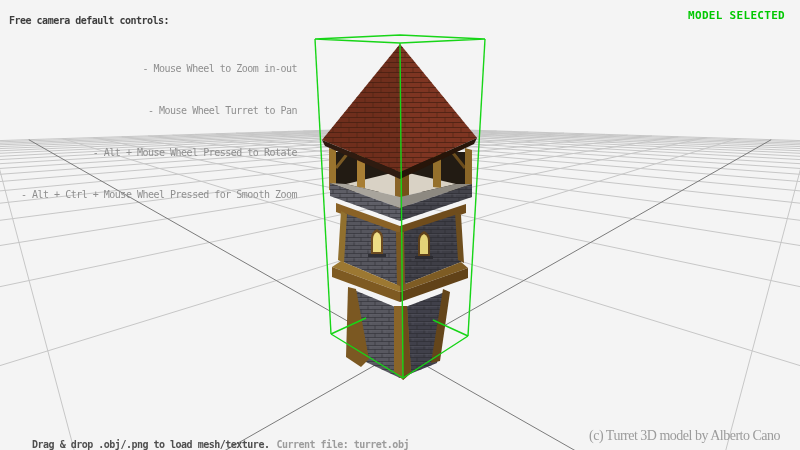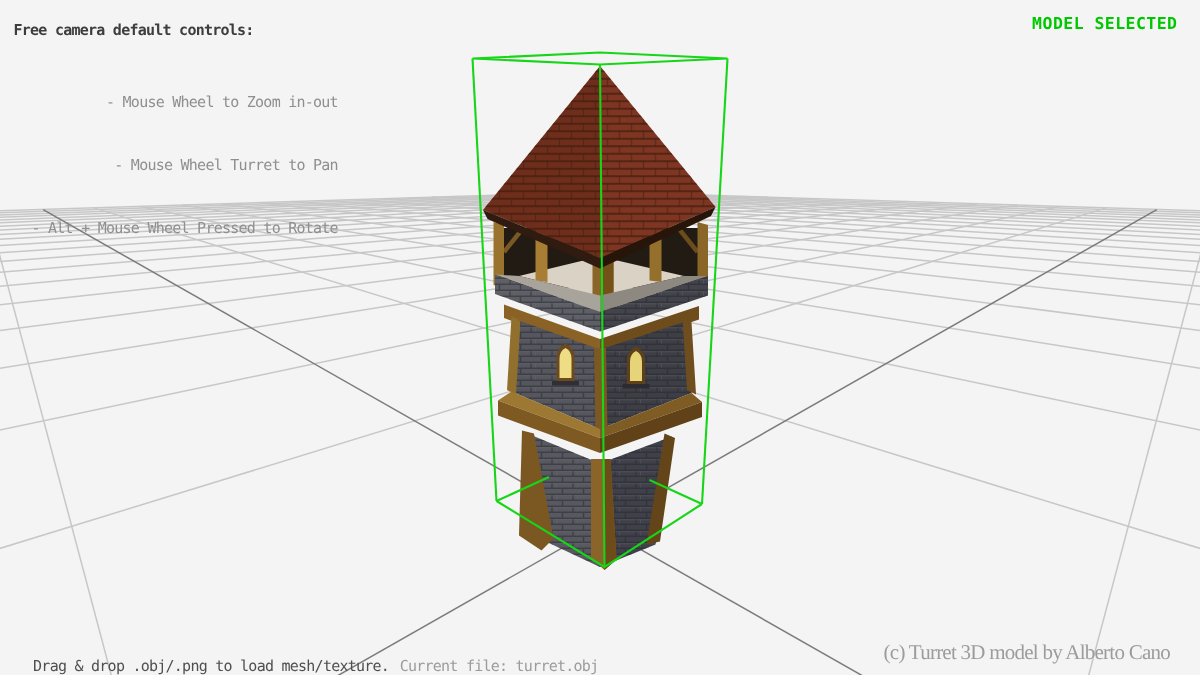--- a/index.html
+++ b/index.html
@@ -7,21 +7,21 @@
     width:800px;height:450px;overflow:hidden;position:relative;
     background:#f4f4f4;
     font-family:"DejaVu Sans Mono","Liberation Mono",monospace;
   }
   #viewport{position:absolute;top:0;left:0;display:block;}
   .hud{position:absolute;white-space:pre;}
   .help-title{left:9px;top:15px;font-size:10px;letter-spacing:-0.5px;color:#3d3d3d;font-weight:bold;}
   .help-items{left:21px;top:37px;font-size:10px;letter-spacing:-0.5px;color:#8f8f8f;text-align:right;}
   .help-items .help-item{line-height:20px;}
   .status{right:15px;top:9px;font-size:11px;letter-spacing:0.3px;font-weight:bold;}
-  .footer{left:11px;top:428px;font-size:10px;letter-spacing:-0.5px;color:#4f4f4f;}
+  .footer{left:21px;top:428px;font-size:10px;letter-spacing:-0.5px;color:#4f4f4f;font-weight:bold;}
   .footer .file{color:#9c9c9c;margin-left:7px;}
   .credit{right:20px;top:428px;font-size:14px;letter-spacing:-0.5px;color:#9c9c9c;font-family:Liberation Serif, serif;}
 </style>
 </head>
 <body style="background: rgb(244, 244, 244);">
 
 <svg id="viewport" width="800" height="450" viewBox="0 0 800 450">
   <defs>
     <pattern id="brick" width="14" height="8" patternUnits="userSpaceOnUse">
       <path d="M0,1.5H14M0,5.5H14M4,1.5V5.5M11,5.5V8M11,0V1.5" stroke="#26262c" stroke-width="1" fill="none" opacity="0.5"></path>
@@ -191,18 +191,19 @@
     <path d="M331,334 L403,378 L468,336"></path>
     <path d="M331,334 L366,318 M468,336 L433,320"></path>
   </g>
 </svg>
 
 <div class="hud help-title">Free camera default controls:</div>
 <div class="hud help-items">
   <div class="help-item">- Mouse Wheel to Zoom in-out</div>
   <div class="help-item">- Mouse Wheel Turret to Pan</div>
   <div class="help-item">- Alt + Mouse Wheel Pressed to Rotate</div>
+  <div class="help-item">- Alt + Ctrl + Mouse Wheel Pressed for Smooth Zoom</div>
 </div>
 <div class="hud status" id="status" style="color: rgb(0, 200, 0);">MODEL SELECTED</div>
 <div class="hud footer">
   <span>Drag &amp; drop .obj/.png to load mesh/texture.</span><span class="file">Current file: turret.obj</span>
 </div>
 <div class="hud credit">(c) Turret 3D model by Alberto Cano</div>
 
 </body></html>

